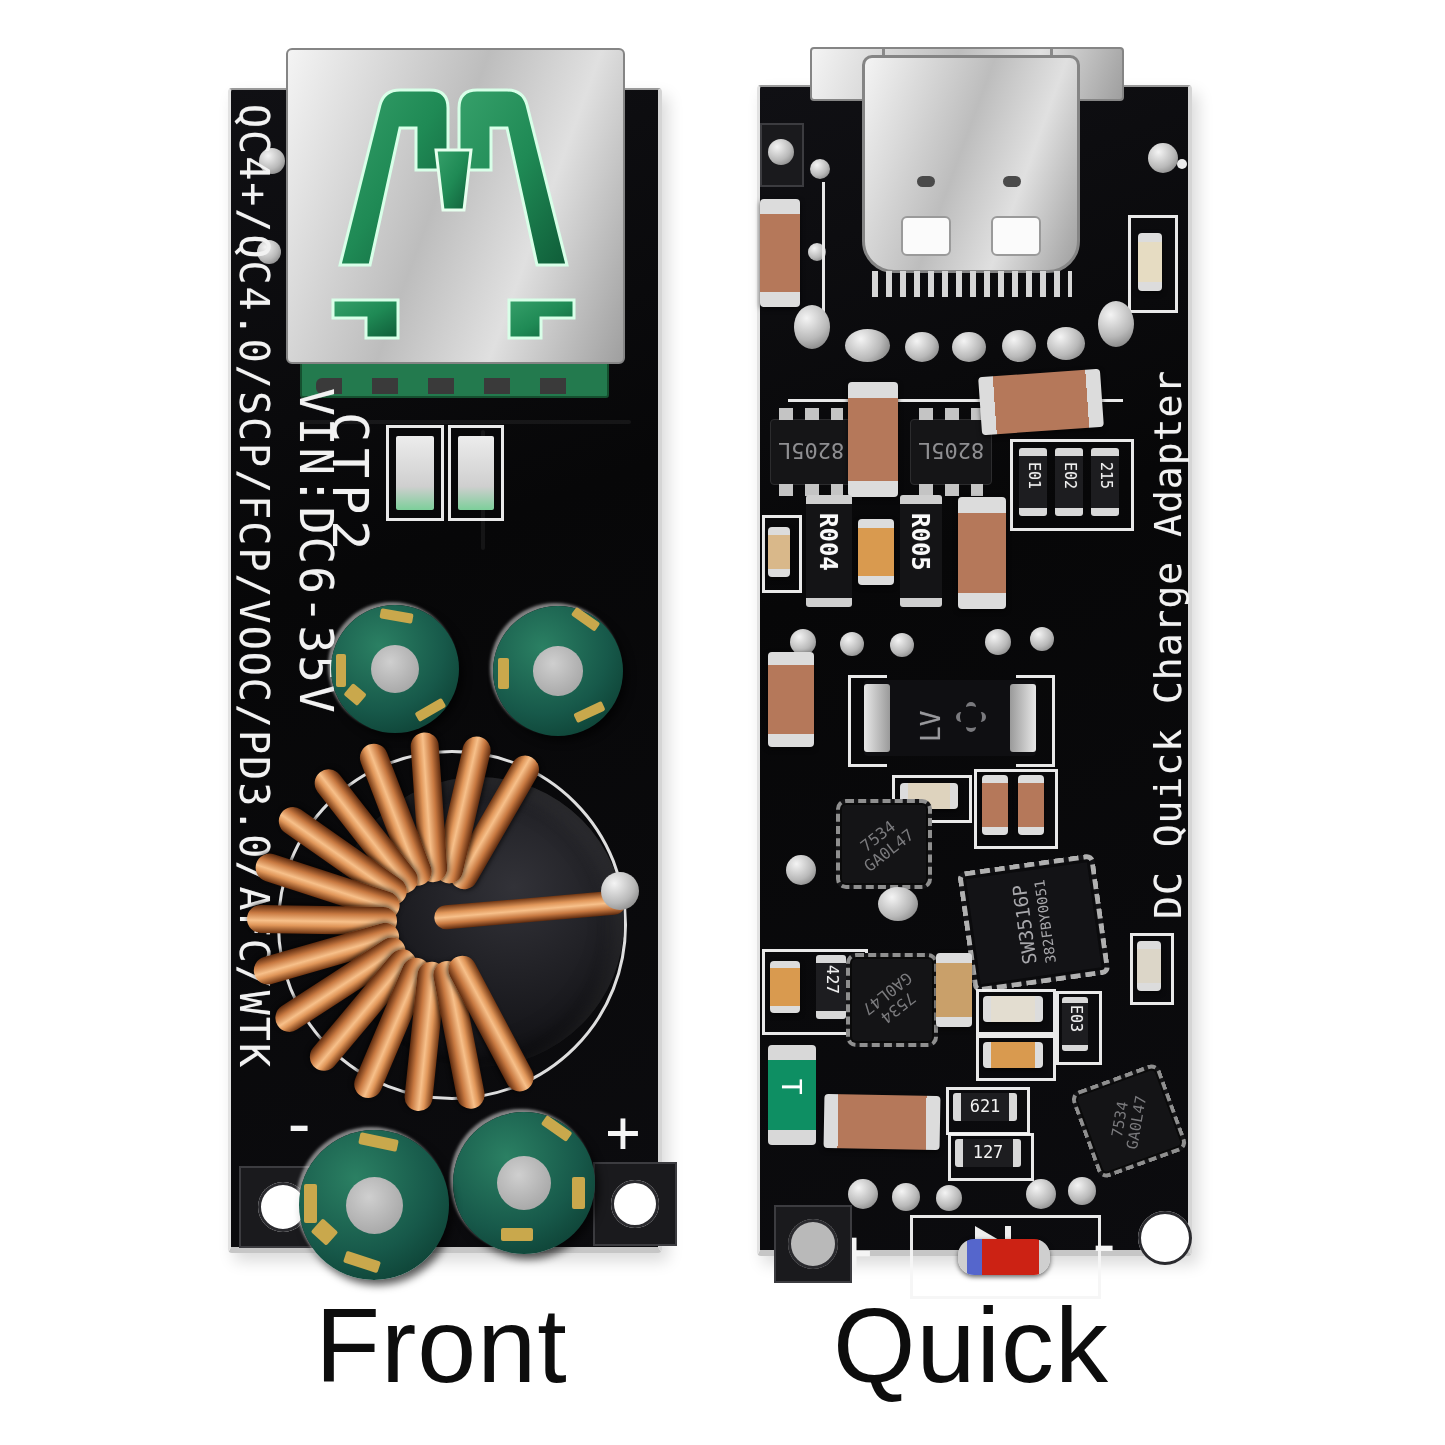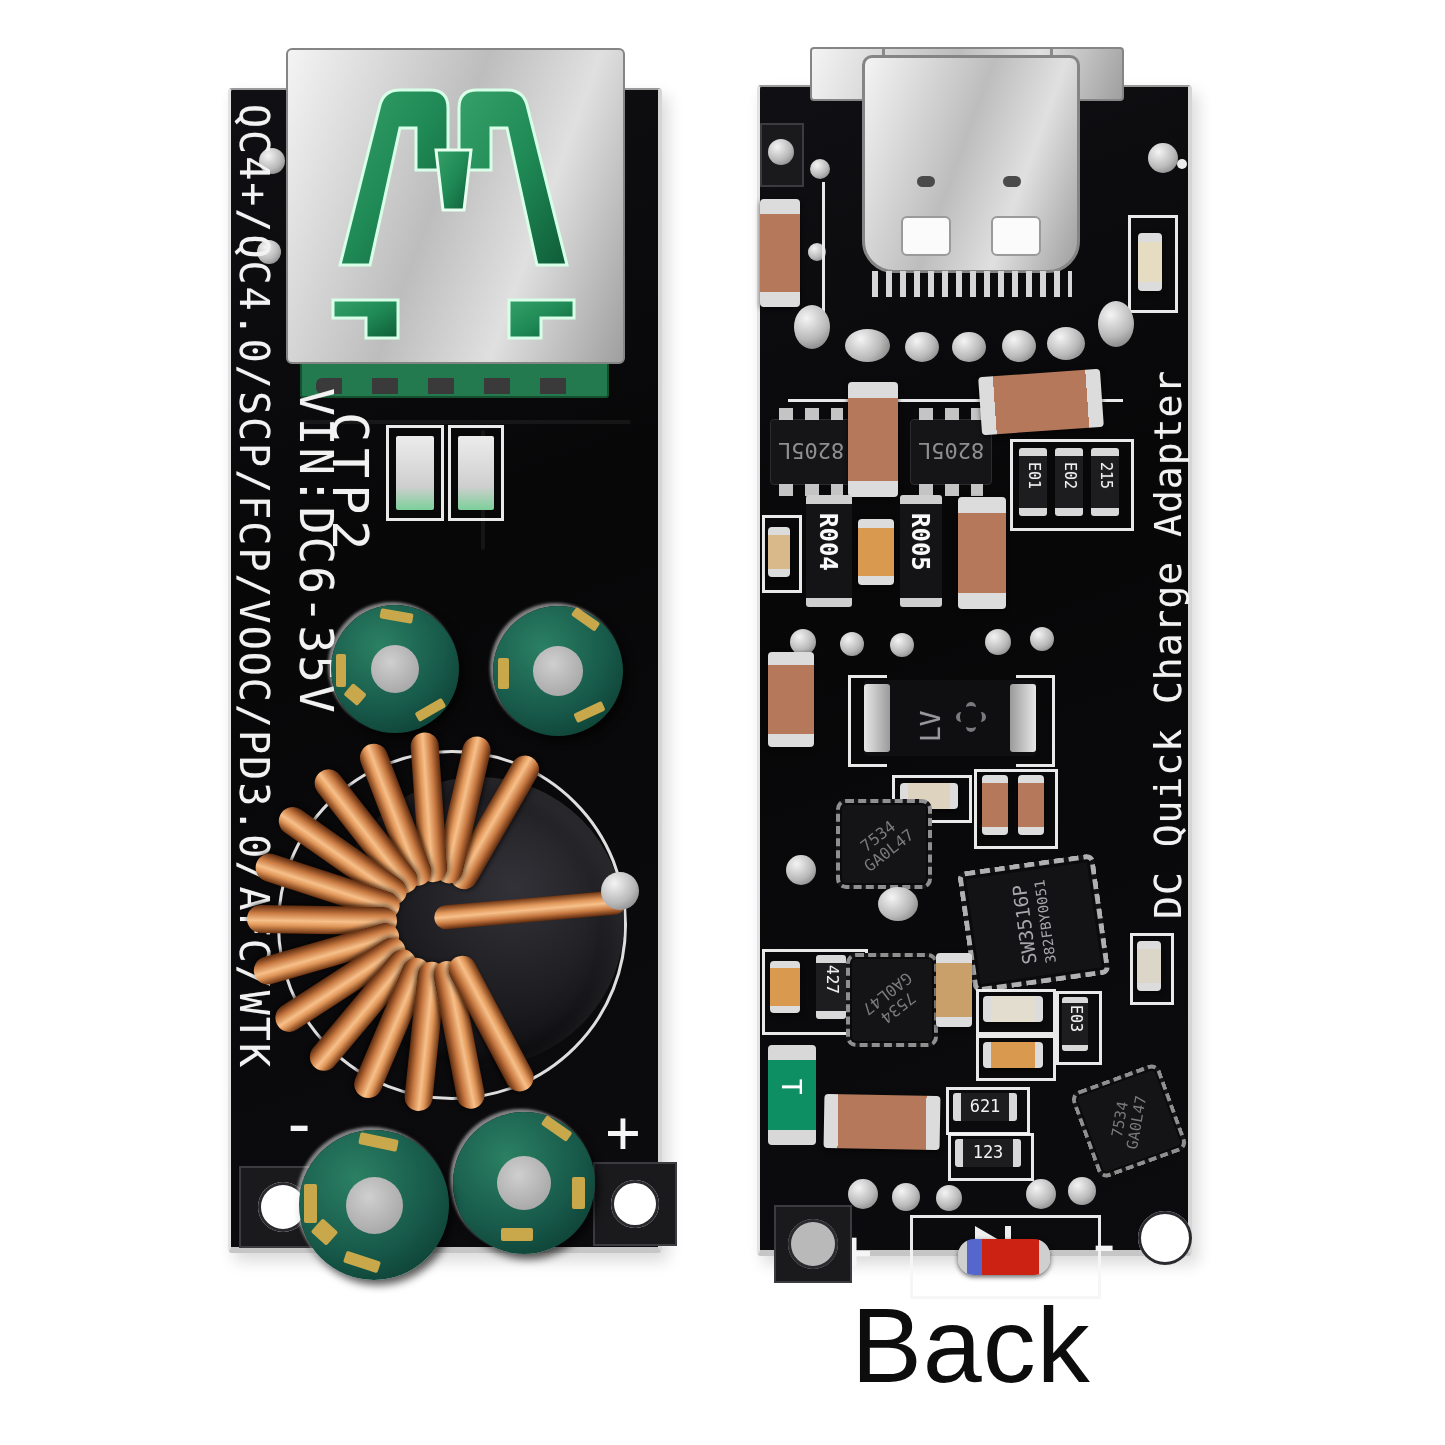--- a/index.html
+++ b/index.html
@@ -304,21 +304,21 @@
     </div>
     <div class="sbox" style="left:370px;top:846px;width:38px;height:66px;"></div>
     <div class="capv" style="left:377px;top:854px;width:24px;height:50px;background:linear-gradient(180deg,#dcdcdc 0 16%,#dcd6c8 16% 84%,#dcdcdc 84%);"></div>
 
     <div class="sbox" style="left:186px;top:1000px;width:78px;height:42px;"></div>
     <div class="bres" style="left:193px;top:1006px;width:64px;height:28px;background:linear-gradient(90deg,#d8d8d8 0 12%,#1d1d20 12% 88%,#d8d8d8 88%);">
       <span class="abs" style="left:0;right:0;top:3px;text-align:center;font-size:17px;color:#f2f2f2;">621</span>
     </div>
     <div class="sbox" style="left:188px;top:1046px;width:80px;height:42px;"></div>
     <div class="bres" style="left:195px;top:1052px;width:66px;height:28px;background:linear-gradient(90deg,#d8d8d8 0 12%,#1d1d20 12% 88%,#d8d8d8 88%);">
-      <span class="abs" style="left:0;right:0;top:3px;text-align:center;font-size:17px;color:#f2f2f2;">123</span>
+      <span class="abs" style="left:0;right:0;top:3px;text-align:center;font-size:17px;color:#f2f2f2;">127</span>
     </div>
 
     <div class="greenres" style="left:8px;top:958px;width:48px;height:100px;">
       <span class="rot-cw" style="left:38px;top:34px;font-size:26px;color:#fff;">T</span>
     </div>
     <div class="caph" style="left:64px;top:1008px;width:116px;height:54px;transform:rotate(1deg);"></div>
 
     <div class="qfn" style="left:322px;top:988px;width:86px;height:84px;transform:rotate(-20deg);">
       <div class="mark" style="transform:translateY(-50%) rotate(-60deg);font-size:15px;">
         <span>7534</span><br>
@@ -344,14 +344,15 @@
     <div class="mpad" style="left:14px;top:1118px;width:74px;height:74px;">
       <div class="hole gray" style="left:12px;top:12px;width:50px;height:50px;"></div>
     </div>
     <div class="mpad" style="left:366px;top:1112px;width:78px;height:78px;border:none;background:transparent;">
       <div class="hole" style="left:12px;top:12px;width:54px;height:54px;"></div>
     </div>
 
     <div class="rot-ccw" style="left:386px;top:832px;font-size:38px;letter-spacing:1px;">DC Quick Charge Adapter</div>
   </div>
 
-  <div class="caption" style="left:757px;top:1285px;width:428px;">Back</div>
+  <div class="caption" style="left:228px;top:1285px;width:427px;">Front</div>
+  <div class="caption" style="left:757px;top:1285px;width:428px;">Quick</div>
 </div>
 
 </body></html>

